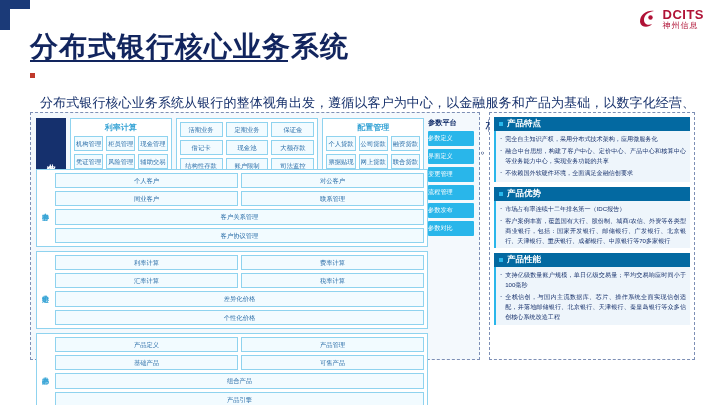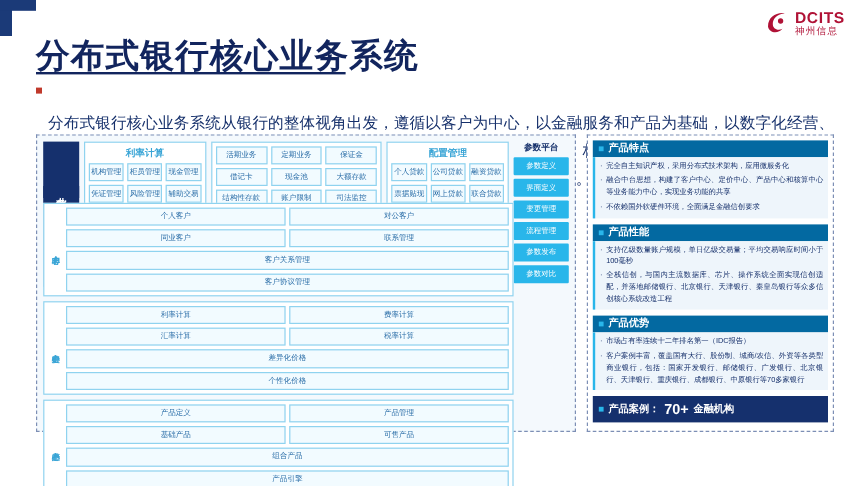--- a/index.html
+++ b/index.html
@@ -88,21 +88,21 @@
     color:#2b6ea8; font-size:6.3px; text-align:center;
     padding:3px 1px; line-height:1.15;
     display:flex; align-items:center; justify-content:center;
   }
   .chip.w3 { width:calc((100% - 6px)/3); }
   .chip.w2 { width:calc((100% - 3px)/2); }
   .chip.w1 { width:100%; }
 
   
   .param-col {
-    width:46px; flex:0 0 auto; text-align:center;
+    width:46px; flex:0 0 auto; 
   }
   .param-title {
     font-size:7.2px; color:#15306b; font-weight:bold; margin-bottom:3px;
   }
   .param-btn {
     background:#29b6ea; color:#fff; font-size:6.2px;
     padding:3px 0; margin-bottom:3px; border-radius:1px;
   }
 
   
@@ -346,50 +346,44 @@
       <div class="li">
           <span class="li-dot">·</span>
           <span class="li-tx">不依赖国外软硬件环境，全面满足金融信创要求</span>
         </div>
     </div>
   </div>
 
   <div class="card">
     <div class="card-head">
       <span class="head-sq"></span>
-      <span>产品性能</span>
+      <span>产品优势</span>
     </div>
     <div class="card-body">
       <div class="li">
           <span class="li-dot">·</span>
-          <span class="li-tx">支持亿级数量账户规模，单日亿级交易量；平均交易响应时间小于100毫秒</span>
-        </div>
-      <div class="li">
-          <span class="li-dot">·</span>
-          <span class="li-tx">全栈信创，与国内主流数据库、芯片、操作系统全面实现信创适配，并落地邮储银行、北京银行、天津银行、秦皇岛银行等众多信创核心系统改造工程</span>
+          <span class="li-tx">市场占有率连续十二年排名第一（IDC报告）</span>
+        </div>
+      <div class="li">
+          <span class="li-dot">·</span>
+          <span class="li-tx">客户案例丰富，覆盖国有大行、股份制、城商/农信、外资等各类型商业银行，包括：国家开发银行、邮储银行、广发银行、北京银行、天津银行、重庆银行、成都银行、中原银行等70多家银行</span>
         </div>
     </div>
   </div>
 
   <div class="card">
     <div class="card-head">
       <span class="head-sq"></span>
-      <span>产品优势</span>
+      <span>产品性能</span>
     </div>
     <div class="card-body">
       <div class="li">
           <span class="li-dot">·</span>
-          <span class="li-tx">市场占有率连续十二年排名第一（IDC报告）</span>
-        </div>
-      <div class="li">
-          <span class="li-dot">·</span>
-          <span class="li-tx">客户案例丰富，覆盖国有大行、股份制、城商/农信、外资等各类型商业银行，包括：国家开发银行、邮储银行、广发银行、北京银行、天津银行、重庆银行、成都银行、中原银行等70多家银行</span>
-        </div>
-    </div>
-  </div>
-
-  <div class="case-head">
-    <span class="head-sq"></span>
-    <span class="case-label">产品案例：</span>
-    <span class="case-num">70+</span>
-    <span class="case-unit">金融机构</span>
-  </div>
+          <span class="li-tx">支持亿级数量账户规模，单日亿级交易量；平均交易响应时间小于100毫秒</span>
+        </div>
+      <div class="li">
+          <span class="li-dot">·</span>
+          <span class="li-tx">全栈信创，与国内主流数据库、芯片、操作系统全面实现信创适配，并落地邮储银行、北京银行、天津银行、秦皇岛银行等众多信创核心系统改造工程</span>
+        </div>
+    </div>
+  </div>
+
 </div>
 
 </body></html>

